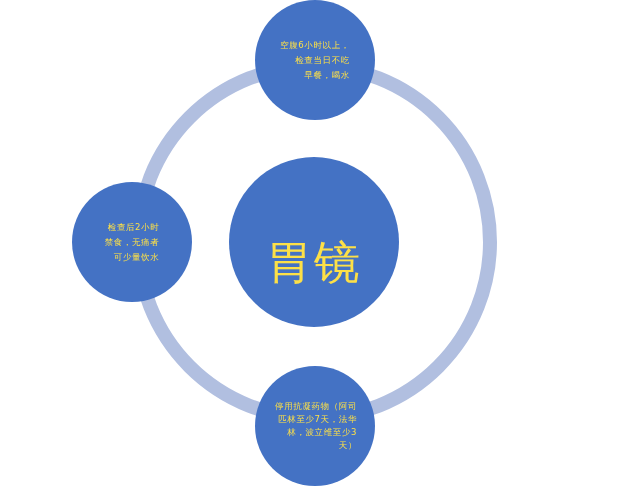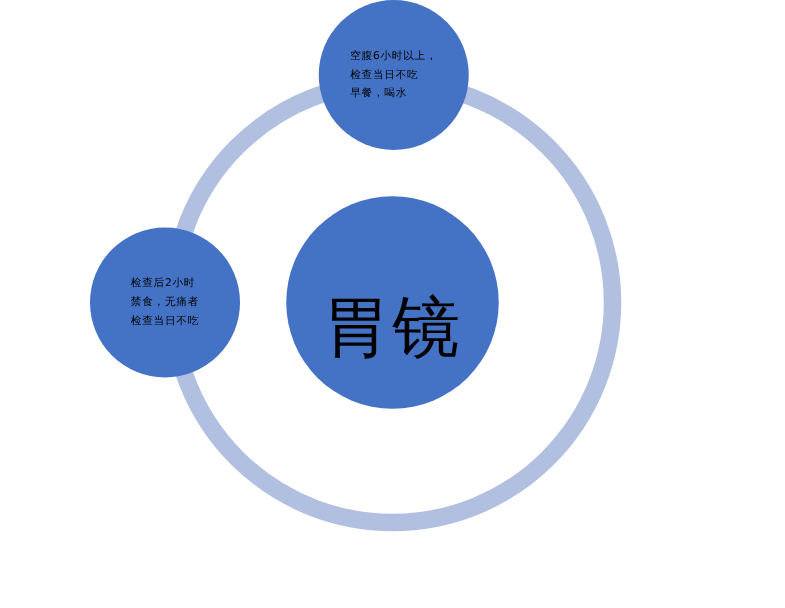--- a/index.html
+++ b/index.html
@@ -15,40 +15,40 @@
       left: 131px; top: 59px;
       width: 366px; height: 366px;
       box-sizing: border-box;
       border-radius: 50%;
       border: 14px solid #B1BFE0;
     }
     .node {
       position: absolute;
       border-radius: 50%;
       background: #4472C4;
-      color: #000000;
+      color: #fde047;
       display: flex;
       align-items: center;
       justify-content: center;
-      text-align: left;
+      text-align: right;
       box-sizing: border-box;
     }
     .node .txt {
       font-size: 8.5px;
       line-height: 15px;
       letter-spacing: 0.6px;
       white-space: pre-line;
     }
     .sat { width: 120px; height: 120px; }
     .center {
       left: 229px; top: 157px;
       width: 170px; height: 170px;
     }
     .center .title {
-      font-size: 54px;
+      font-size: 46px;
       letter-spacing: 2px;
       font-family: Liberation Mono, monospace;
       margin-top: 41px;
     }
     #node-top { left: 255px; top: 0px; }
     #node-right { left: 437px; top: 182px; }
     #node-bottom { left: 255px; top: 366px; }
     #node-left { left: 72px; top: 182px; }
     #node-bottom .txt { padding: 0 18px; line-height: 13px; }
   </style>
@@ -62,19 +62,22 @@
     <span class="title">胃镜</span>
   </div>
 
   <div class="node sat" id="node-top">
     <span class="txt">空腹6小时以上，
 检查当日不吃
 早餐，喝水</span>
   </div>
 
 
+  <div class="node sat" id="node-bottom">
+    <span class="txt">停用抗凝药物（阿司匹林至少7天，法华林，波立维至少3天）</span>
+  </div>
 
   <div class="node sat" id="node-left">
     <span class="txt">检查后2小时
 禁食，无痛者
-检查当日不吃</span>
+可少量饮水</span>
   </div>
 </div>
 
 </body></html>

